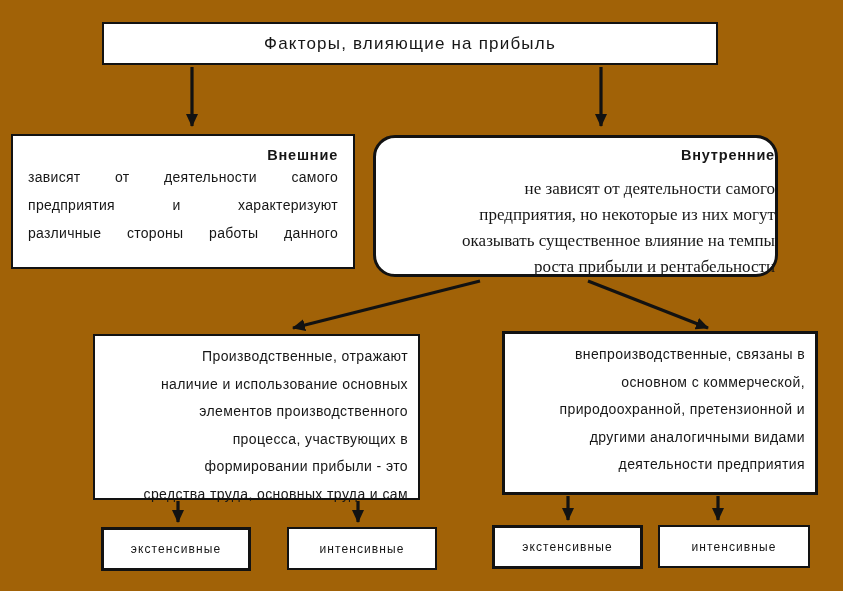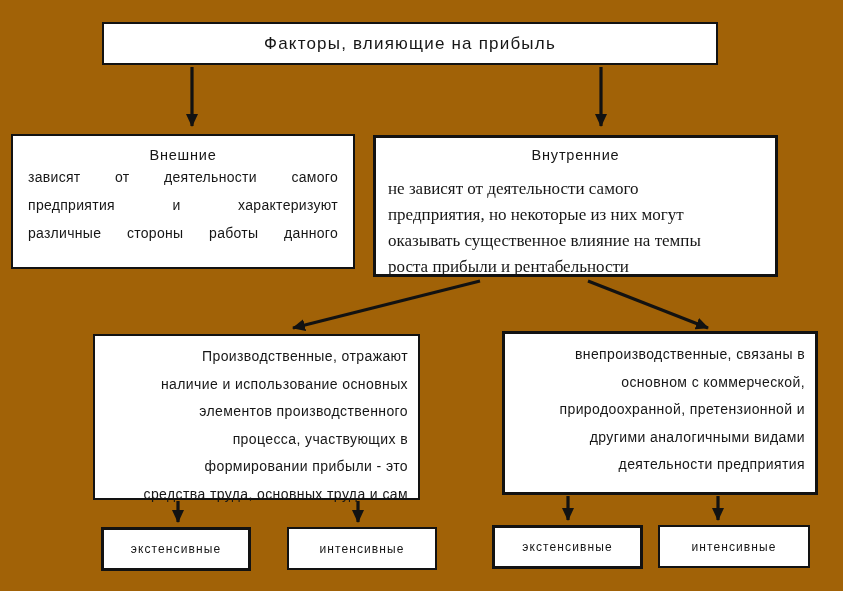--- a/index.html
+++ b/index.html
@@ -35,42 +35,43 @@
     letter-spacing: 1.2px;
   }
 
   
   .external-box {
     left: 11px; top: 134px; width: 344px; height: 135px;
     padding: 11px 15px 0 15px;
   }
   .internal-box {
     left: 373px; top: 135px; width: 405px; height: 142px;
-    padding: 9px 12px 0 12px;
+    padding: 9px 0 0 12px;
+    border-radius: 22px;
   }
   .node-title {
-    text-align: center;
-    font-weight: 400;
+    text-align: right;
+    font-weight: 700;
     font-size: 14.5px;
     letter-spacing: 0.8px;
   }
   .external-box .body { }
   .external-box .tline {
     font-size: 14px;
     line-height: 28px;
     letter-spacing: 0.3px;
     text-align: justify;
     text-align-last: justify;
   }
   .internal-box .body { margin-top: 13px; }
   .internal-box .tline {
     font-family: "Liberation Serif", serif;
     font-size: 17px;
     line-height: 26px;
-    text-align: left;
+    text-align: right;
   }
 
   
   .production-box {
     left: 93px; top: 334px; width: 327px; height: 166px;
     padding: 7px 10px 0 12px;
   }
   .nonproduction-box {
     left: 502px; top: 331px; width: 316px; height: 164px;
     padding: 7px 10px 0 13px;

